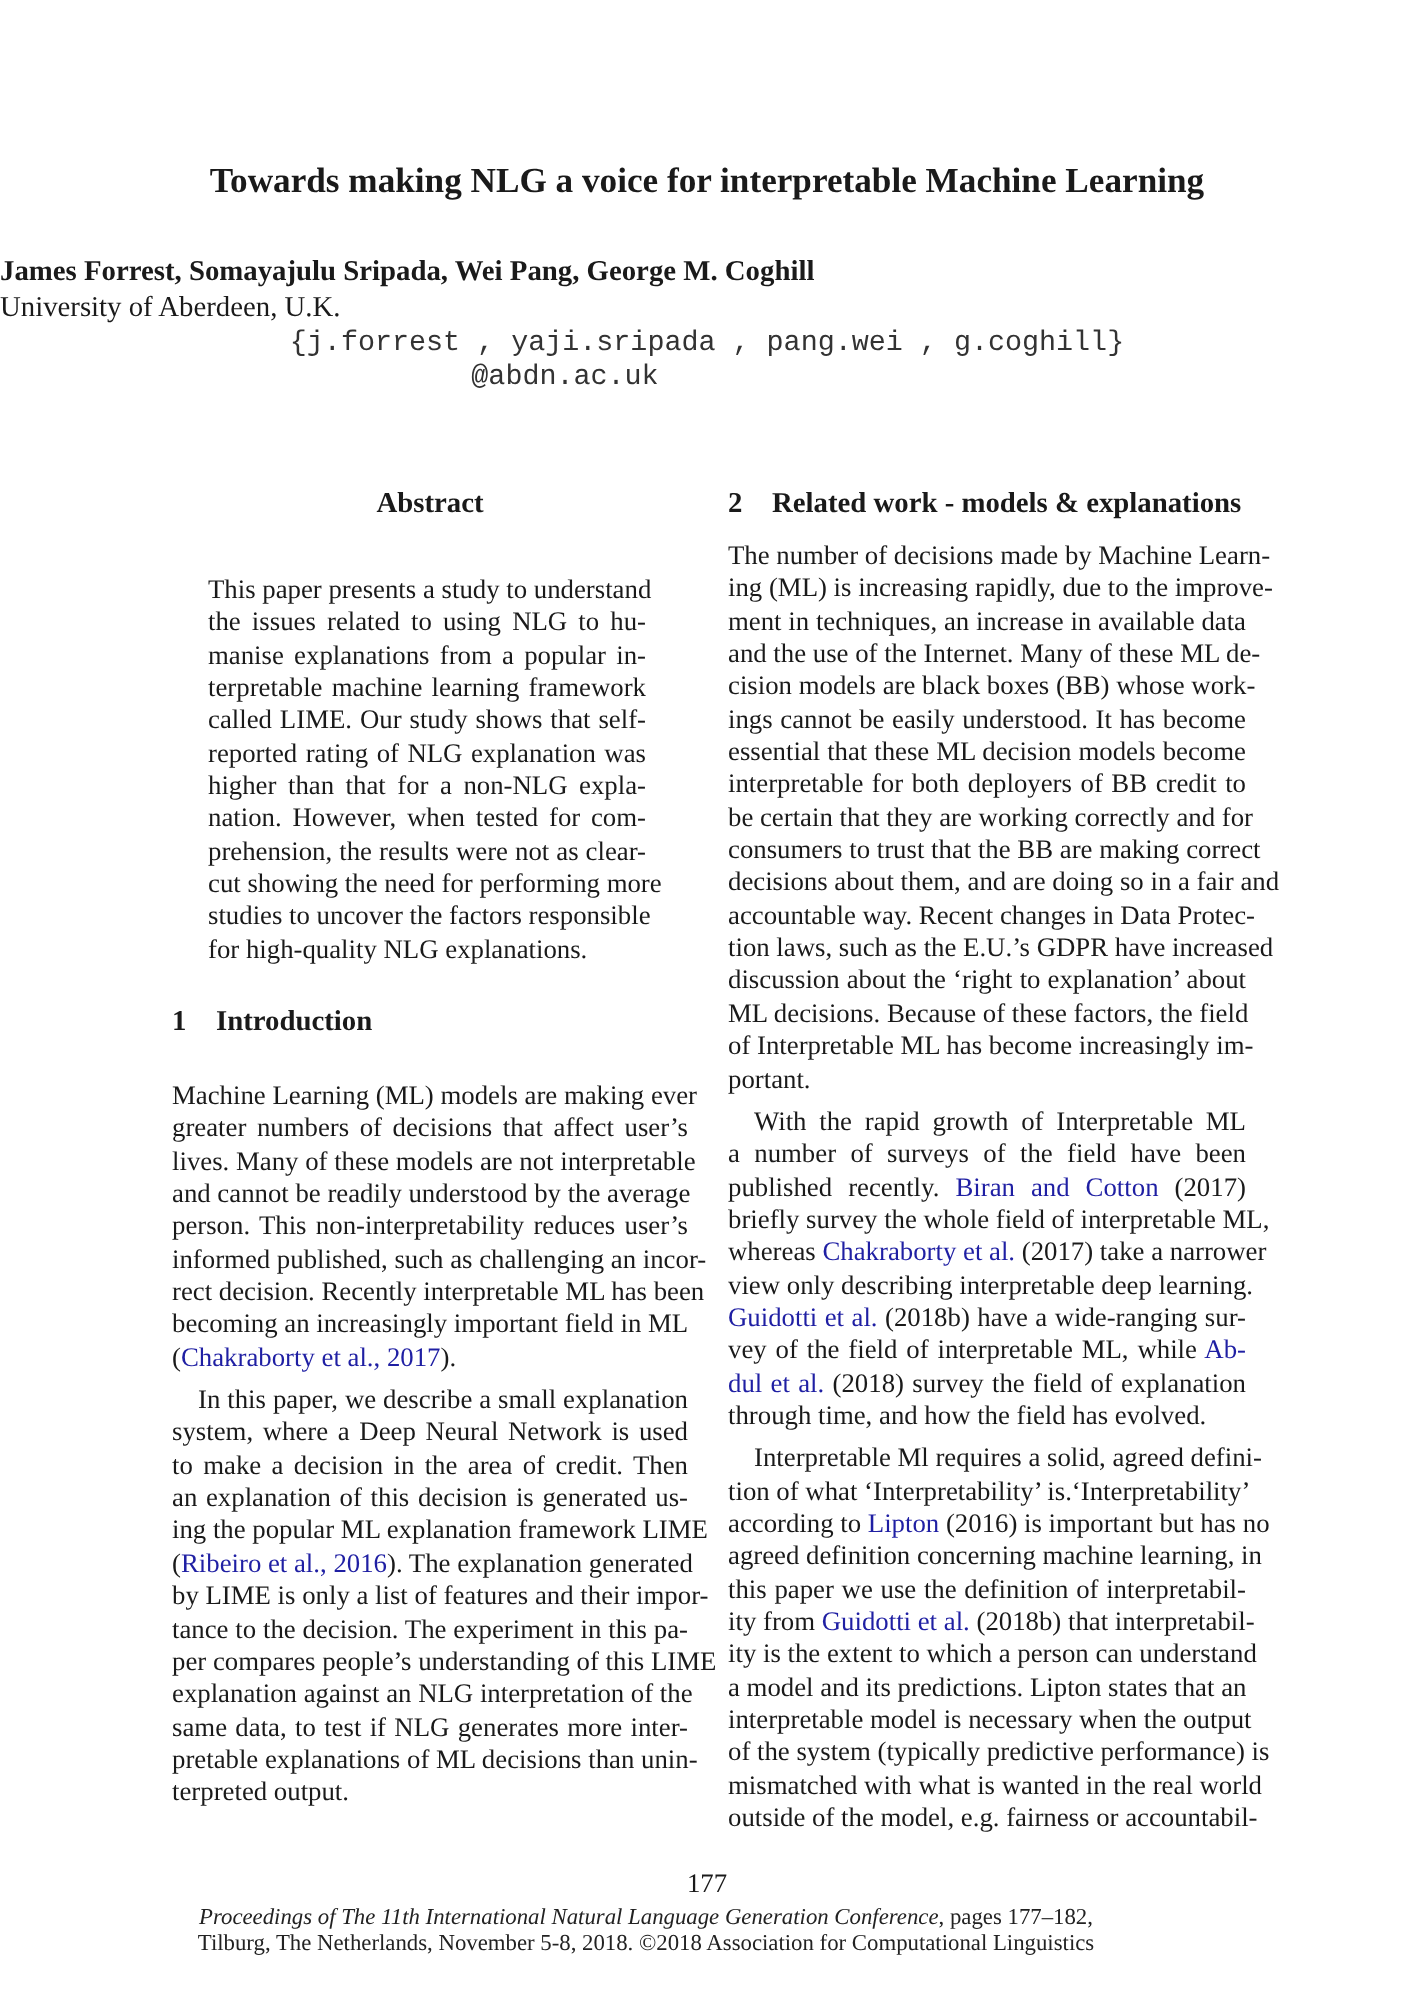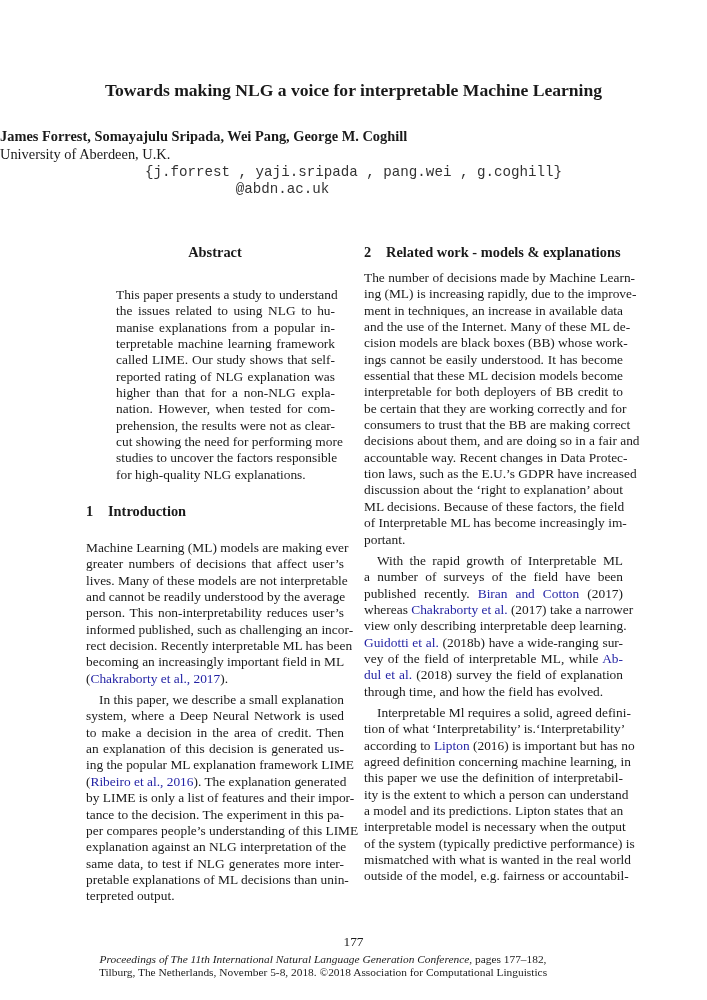--- a/index.html
+++ b/index.html
@@ -14,21 +14,21 @@
             font-family: "Liberation Mono", "DejaVu Sans Mono", monospace; font-size: 14.2px; color:#333; }
   .domain-line { position: absolute; left: 0; width: 565px; top: 181px; text-align: center;
             font-family: "Liberation Mono", "DejaVu Sans Mono", monospace; font-size: 14.2px; color:#333; }
 
   .col { position: absolute; font-size: 13.4px; }
   .col .ln { height: 16.35px; line-height: 16.35px; white-space: nowrap;
              text-align: justify; text-align-last: justify; }
   .col .ln.last { text-align-last: left; }
   .col .ln.indent { text-indent: 13px; }
   .left { left: 86px; width: 258px; }
-  .abstract-body { left: 116px; width: 219px; top: 287px; }
+  .abstract-body { left: 104px; width: 219px; top: 287px; }
   .left-intro { top: 540px; }
   .right { left: 364px; width: 259px; top: 270px; }
   .para-gap { height: 5px; }
 
   .h-abstract { position: absolute; left: 86px; width: 258px; top: 244px; text-align: center;
                 font-weight: bold; font-size: 14.4px; }
   .h-sec { position: absolute; font-weight: bold; font-size: 14.4px; }
   .h-sec .num { display: inline-block; width: 22px; }
   .h-intro { left: 86px; top: 503px; }
   .h-related { left: 364px; top: 244px; }
@@ -122,34 +122,36 @@
         <div class="ln">discussion about the ‘right to explanation’ about</div>
         <div class="ln">ML decisions.  Because of these factors, the field</div>
         <div class="ln">of Interpretable ML has become increasingly im-</div>
         <div class="ln last">portant.</div>
       </div>
     <div class="para-gap"></div>
     <div>
       <div class="ln indent">With the rapid growth of Interpretable ML</div>
       <div class="ln">a number of surveys of the field have been</div>
       <div class="ln"><span>published recently.   </span><span class="link">Biran and Cotton</span><span> (2017)</span></div>
+      <div class="ln">briefly survey the whole field of interpretable ML,</div>
       <div class="ln"><span>whereas </span><span class="link">Chakraborty et al.</span><span> (2017) take a narrower</span></div>
       <div class="ln">view only describing interpretable deep learning.</div>
       <div class="ln"><span class="link">Guidotti et al.</span><span> (2018b) have a wide-ranging sur-</span></div>
       <div class="ln"><span>vey of the field of interpretable ML, while </span><span class="link">Ab-</span></div>
       <div class="ln"><span class="link">dul et al.</span><span> (2018) survey the field of explanation</span></div>
       <div class="ln last">through time, and how the field has evolved.</div>
     </div>
     <div class="para-gap"></div>
     <div>
       <div class="ln indent">Interpretable Ml requires a solid, agreed defini-</div>
       <div class="ln">tion of what ‘Interpretability’ is.‘Interpretability’</div>
       <div class="ln"><span>according to </span><span class="link">Lipton</span><span> (2016) is important but has no</span></div>
       <div class="ln">agreed definition concerning machine learning, in</div>
       <div class="ln">this paper we use the definition of interpretabil-</div>
+      <div class="ln"><span>ity from </span><span class="link">Guidotti et al.</span><span> (2018b) that interpretabil-</span></div>
       <div class="ln">ity is the extent to which a person can understand</div>
       <div class="ln">a model and its predictions.  Lipton states that an</div>
       <div class="ln">interpretable model is necessary when the output</div>
       <div class="ln">of the system (typically predictive performance) is</div>
       <div class="ln">mismatched with what is wanted in the real world</div>
       <div class="ln">outside of the model, e.g.  fairness or accountabil-</div>
     </div>
   </div>
 
   <div class="pagenum">177</div>

